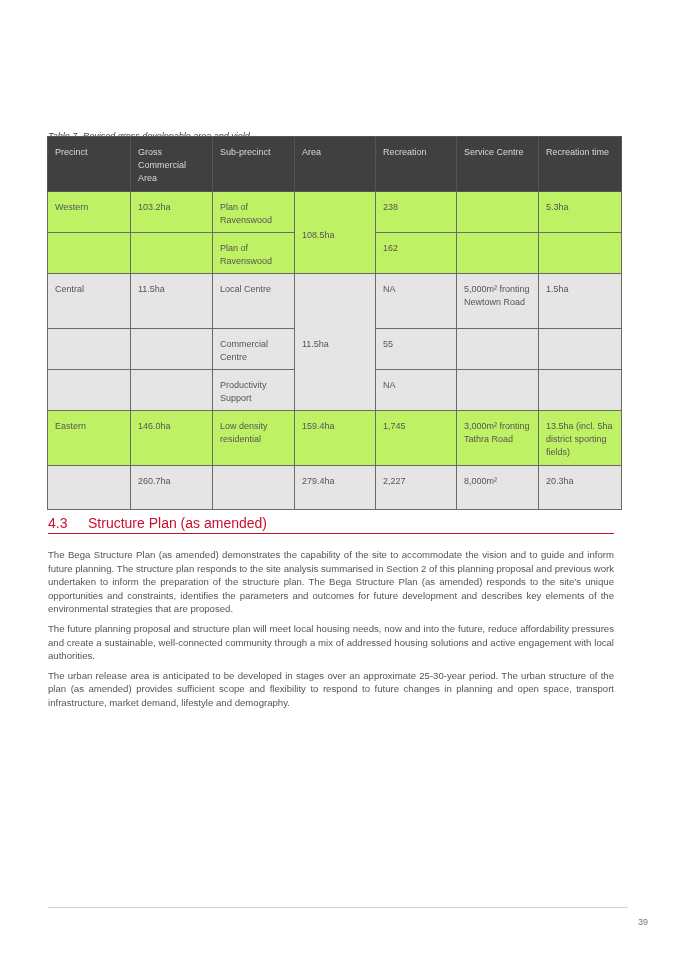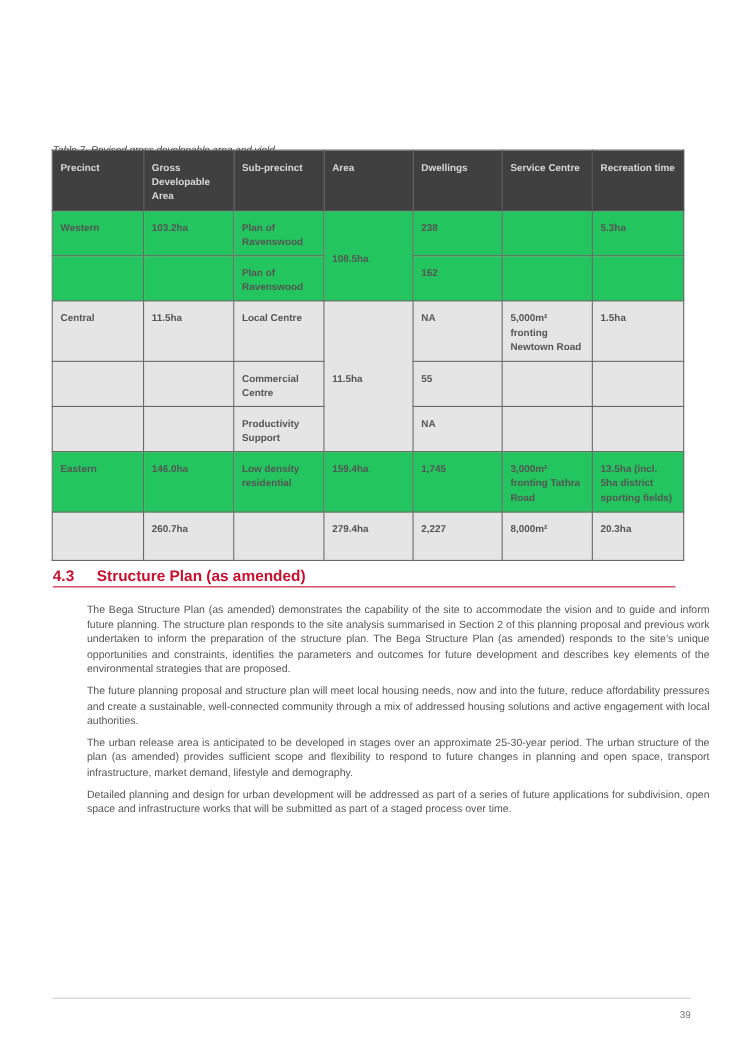--- a/index.html
+++ b/index.html
@@ -2,56 +2,56 @@
 <html><head>
 <meta charset="utf-8">
 <style>
   html, body { margin: 0; padding: 0; background: #ffffff; }
   body { width: 675px; height: 954px; position: relative; overflow: hidden;
          font-family: "Liberation Sans", sans-serif; color: #555; }
   .caption { position: absolute; left: 48px; top: 118px; font-size: 9px; font-style: italic; color: #444; margin-top: 13px; }
   table.t7 { position: absolute; left: 47px; top: 136px; border-collapse: collapse; table-layout: fixed;
              font-size: 9px; color: #555; }
   table.t7 td, table.t7 th { border: 1px solid #6a6a6a; vertical-align: top; padding: 9px 7px 4px 7px;
-                             text-align: left; font-weight: bold; line-height: 13px; }
+                             text-align: left; font-weight: normal; line-height: 13px; }
   table.t7 th { background: #404040; color: #d8d8d8; height: 41px; border-color: #555; }
-  tr.grey td { background: #22c55e; }
+  tr.grey td { background: #bef264; }
   tr.white td { background: #e5e5e5; }
   .mid { vertical-align: middle !important; }
-  .h2 { position: absolute; left: 48px; top: 515px; width: 566px; font-size: 14px; font-weight: bold;
+  .h2 { position: absolute; left: 48px; top: 515px; width: 566px; font-size: 14px; font-weight: normal;
         color: #c8102e; border-bottom: 1px solid #c8102e; padding-bottom: 2px; }
   .h2 .num { display: inline-block; width: 40px; }
   .body { position: absolute; left: 48px; top: 548px; width: 566px; font-size: 9.6px; line-height: 13.6px;
-          color: #555; text-align: justify; margin-left: 31px; }
+          color: #555; text-align: justify; }
   .body p { margin: 0 0 6px 0; }
   .footer-rule { position: absolute; left: 48px; top: 907px; width: 580px; height: 1px; background: #cfcfcf; }
-  .page-num { position: absolute; left: 600px; top: 917px; width: 28px; text-align: right; font-size: 9px; color: #777; }
+  .page-num { position: absolute; left: 620px; top: 917px; width: 28px; text-align: right; font-size: 9px; color: #777; }
 </style>
 </head>
 <body>
 
 <div class="caption">Table 7- Revised gross developable area and yield</div>
 
 <table class="t7">
   <colgroup>
     <col style="width:83px">
       <col style="width:82px">
       <col style="width:82px">
       <col style="width:81px">
     <col style="width:81px">
       <col style="width:82px">
       <col style="width:83px">
   </colgroup>
   <thead>
     <tr>
       <th>Precinct</th>
-      <th>Gross Developable Area</th>
+      <th>Gross Commercial Area</th>
       <th>Sub-precinct</th>
       <th>Area</th>
-      <th>Dwellings</th>
+      <th>Recreation</th>
       <th>Service Centre</th>
       <th>Recreation time</th>
     </tr>
   </thead>
   <tbody>
     <tr class="grey" style="height:41px">
       <td>Western</td>
       <td>103.2ha</td>
       <td>Plan of Ravenswood</td>
       <td rowspan="2" class="mid">108.5ha</td>
@@ -114,17 +114,16 @@
 </table>
 
 <div class="h2">
   <span class="num">4.3</span><span>Structure Plan (as amended)</span>
 </div>
 
 <div class="body">
   <p>The Bega Structure Plan (as amended) demonstrates the capability of the site to accommodate the vision and to guide and inform future planning. The structure plan responds to the site analysis summarised in Section 2 of this planning proposal and previous work undertaken to inform the preparation of the structure plan. The Bega Structure Plan (as amended) responds to the site’s unique opportunities and constraints, identifies the parameters and outcomes for future development and describes key elements of the environmental strategies that are proposed.</p>
   <p>The future planning proposal and structure plan will meet local housing needs, now and into the future, reduce affordability pressures and create a sustainable, well-connected community through a mix of addressed housing solutions and active engagement with local authorities.</p>
   <p>The urban release area is anticipated to be developed in stages over an approximate 25-30-year period. The urban structure of the plan (as amended) provides sufficient scope and flexibility to respond to future changes in planning and open space, transport infrastructure, market demand, lifestyle and demography.</p>
-  <p>Detailed planning and design for urban development will be addressed as part of a series of future applications for subdivision, open space and infrastructure works that will be submitted as part of a staged process over time.</p>
 </div>
 
 <div class="footer-rule"></div>
 <div class="page-num">39</div>
 
 </body></html>

